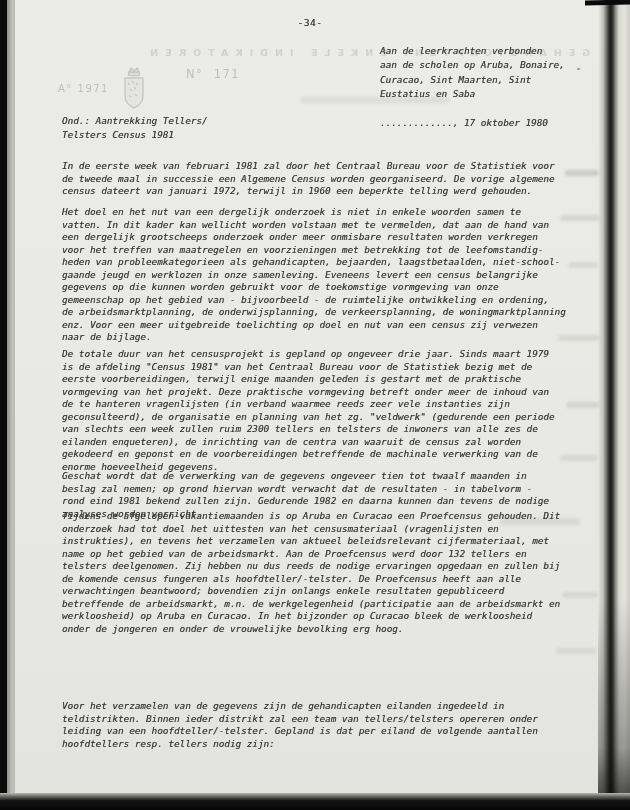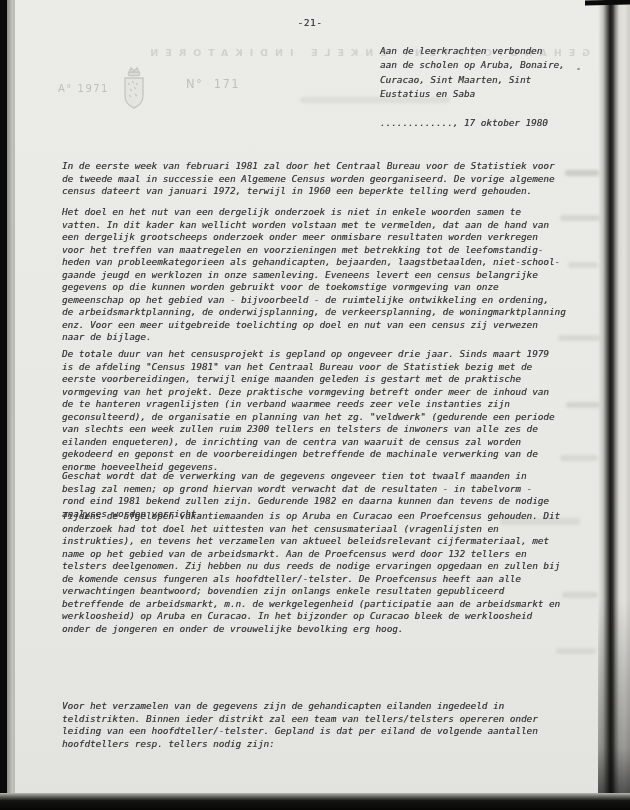--- a/index.html
+++ b/index.html
@@ -33,21 +33,21 @@
   .para{left:62px;width:520px;}
   .p1{top:160px}.p2{top:206px}.p3{top:348px}.p4{top:470px}
   .p5{top:510px}.p6{top:659px}.p7{top:700px}
   
   .bleed{position:absolute;color:rgba(110,110,104,0.30);font-family:"DejaVu Sans",sans-serif;
       pointer-events:none;white-space:pre;}
   .bleed-heading{top:47px;left:147px;width:443px;text-align:center;transform:scaleX(-1);
       font-weight:bold;font-size:9.5px;letter-spacing:7px;color:rgba(120,120,114,0.22);
       white-space:nowrap;overflow:hidden;}
   .bleed-year{top:83px;left:58px;font-size:10px;letter-spacing:1.5px;color:rgba(125,125,119,0.40);}
-  .bleed-number{top:77px;left:186px;font-size:11.5px;letter-spacing:1.5px;color:rgba(125,125,119,0.40);}
+  .bleed-number{top:67px;left:186px;font-size:11.5px;letter-spacing:1.5px;color:rgba(125,125,119,0.40);}
   .bleed-crest{top:66px;left:119px;width:30px;height:48px;opacity:0.35;}
   .smudge{position:absolute;background:rgba(135,135,128,0.30);border-radius:3px;
       filter:blur(1.6px);pointer-events:none;}
   .speck{position:absolute;width:3px;height:2px;background:rgba(70,70,68,0.55);border-radius:50%;}
 </style>
 </head>
 <body>
 
 <div class="scan">
 
@@ -68,27 +68,29 @@
   <div class="smudge" style="left:568px;top:262px;width:30px;height:6px;opacity:.6"></div>
   <div class="smudge" style="left:558px;top:335px;width:42px;height:6px;opacity:.6"></div>
   <div class="smudge" style="left:566px;top:402px;width:34px;height:6px;opacity:.7"></div>
   <div class="smudge" style="left:560px;top:455px;width:38px;height:6px;opacity:.55"></div>
   <div class="smudge" style="left:500px;top:518px;width:80px;height:7px;opacity:.5"></div>
   <div class="smudge" style="left:562px;top:592px;width:36px;height:6px;opacity:.6"></div>
   <div class="smudge" style="left:556px;top:648px;width:40px;height:6px;opacity:.5"></div>
   <div class="smudge" style="left:300px;top:97px;width:150px;height:6px;opacity:.45"></div>
   <div class="speck" style="left:577px;top:68px;"></div>
 
-  <div class="tw page-number">-21-</div>
+  <div class="tw page-number">-34-</div>
 
   <div class="tw recipient">Aan de leerkrachten verbonden
 aan de scholen op Aruba, Bonaire,
 Curacao, Sint Maarten, Sint
 Eustatius en Saba</div>
 
+  <div class="tw subject">Ond.: Aantrekking Tellers/
+Telsters Census 1981</div>
 
   <div class="tw dateline">............., 17 oktober 1980</div>
 
   <div class="tw para p1">In de eerste week van februari 1981 zal door het Centraal Bureau voor de Statistiek voor
 de tweede maal in successie een Algemene Census worden georganiseerd. De vorige algemene
 census dateert van januari 1972, terwijl in 1960 een beperkte telling werd gehouden.</div>
   <div class="tw para p2">Het doel en het nut van een dergelijk onderzoek is niet in enkele woorden samen te
 vatten. In dit kader kan wellicht worden volstaan met te vermelden, dat aan de hand van
 een dergelijk grootscheeps onderzoek onder meer onmisbare resultaten worden verkregen
 voor het treffen van maatregelen en voorzieningen met betrekking tot de leefomstandig-

